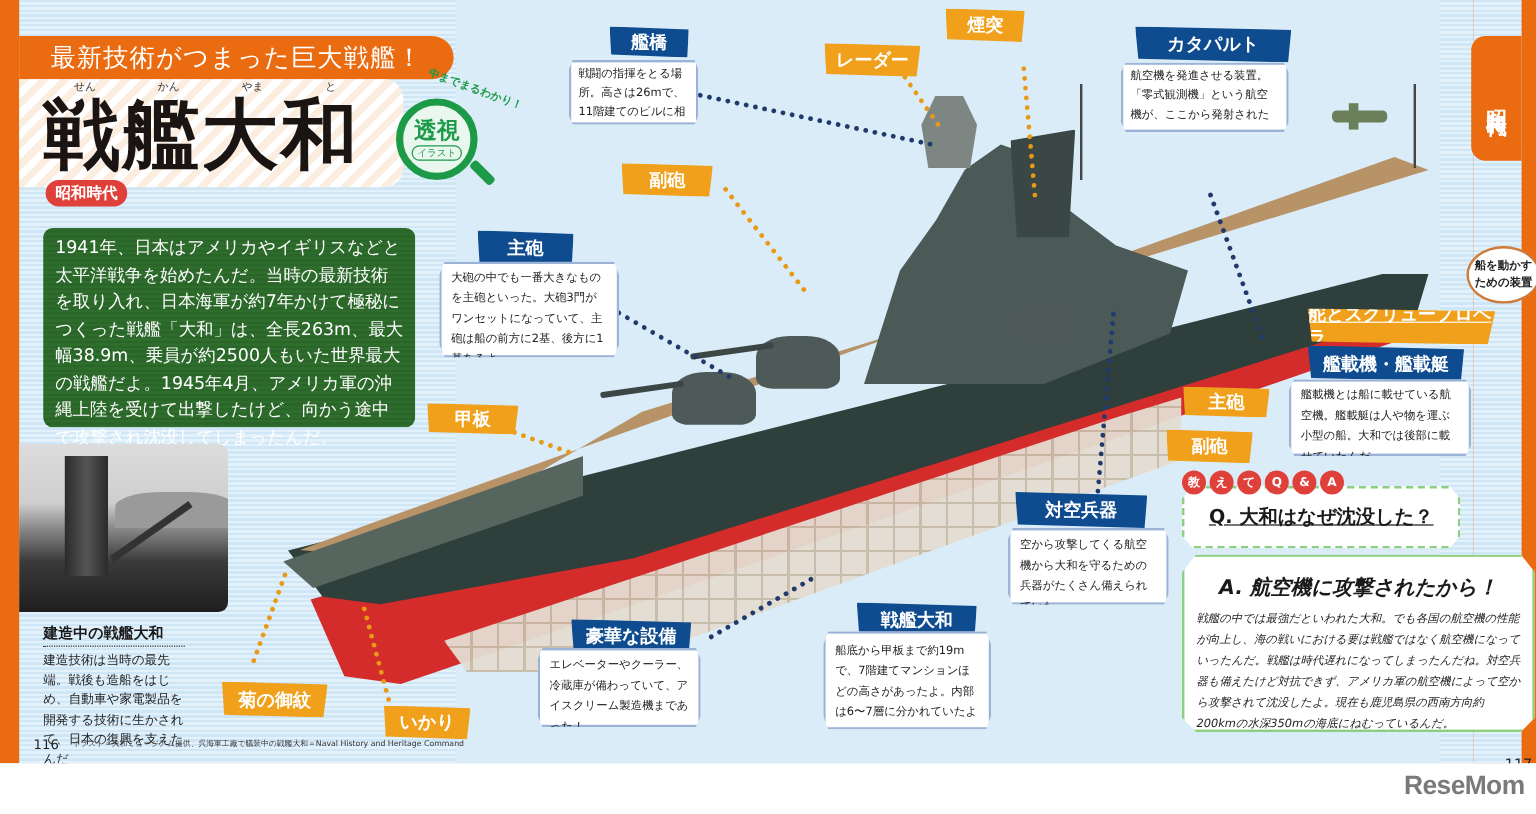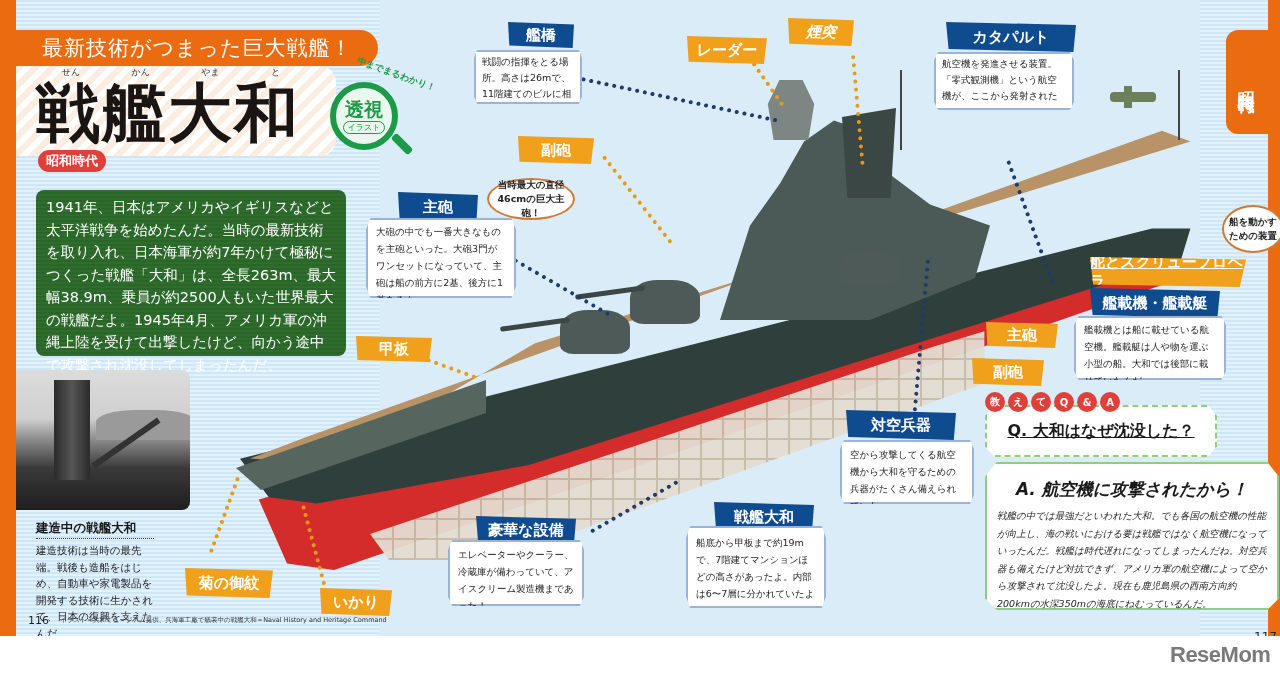--- a/index.html
+++ b/index.html
@@ -217,30 +217,29 @@
   <div class="dots-orange" style="left:240px;top:478px;width:80px;transform:rotate(110deg);"></div>
   <div class="dots-orange" style="left:305px;top:505px;width:90px;transform:rotate(75deg);"></div>
   <div class="dots-navy" style="left:590px;top:530px;width:100px;transform:rotate(-30deg);"></div>
   <div class="dots-navy" style="left:930px;top:260px;width:160px;transform:rotate(95deg);"></div>
   <div class="dots-navy" style="left:1010px;top:160px;width:130px;transform:rotate(70deg);"></div>
 
   <div class="label-navy" style="left:508px;top:22px;width:66px;height:26px;">艦橋</div>
   <div class="info-box" style="left:474px;top:50px;width:108px;height:54px;font-size:9.5px;line-height:16px;padding:2px 6px;">戦闘の指揮をとる場所。高さは26mで、11階建てのビルに相当する</div>
 
   <div class="label-orange" style="left:687px;top:36px;width:80px;height:28px;">レーダー</div>
-  <div class="label-orange" style="left:788px;top:18px;width:66px;height:28px;font-style:italic;">煙突</div>
+  <div class="label-orange" style="left:788px;top:7px;width:66px;height:28px;">煙突</div>
 
   <div class="label-navy" style="left:946px;top:22px;width:130px;height:30px;">カタパルト</div>
   <div class="info-box" style="left:934px;top:52px;width:140px;height:58px;font-size:9.5px;line-height:16px;padding:2px 6px;">航空機を発進させる装置。「零式観測機」という航空機が、ここから発射された</div>
 
   <div class="label-orange" style="left:518px;top:136px;width:76px;height:28px;">副砲</div>
 
   <div class="label-navy" style="left:398px;top:192px;width:80px;height:30px;">主砲</div>
   <div class="info-box" style="left:366px;top:218px;width:150px;height:80px;font-size:9.5px;line-height:17px;padding:3px 8px;">大砲の中でも一番大きなものを主砲といった。大砲3門がワンセットになっていて、主砲は船の前方に2基、後方に1基あるよ</div>
-  <div class="bubble" style="left:487px;top:178px;width:88px;height:42px;">当時最大の直径46cmの巨大主砲！</div>
 
   <div class="label-orange" style="left:356px;top:336px;width:76px;height:26px;">甲板</div>
   <div class="label-orange" style="left:185px;top:568px;width:88px;height:30px;">菊の御紋</div>
   <div class="label-orange" style="left:320px;top:588px;width:72px;height:28px;">いかり</div>
 
   <div class="label-navy" style="left:476px;top:516px;width:100px;height:28px;">豪華な設備</div>
   <div class="info-box" style="left:448px;top:540px;width:136px;height:66px;font-size:9.5px;line-height:17px;padding:4px 8px;">エレベーターやクーラー、冷蔵庫が備わっていて、アイスクリーム製造機まであった！</div>
 
   <div class="label-navy" style="left:714px;top:502px;width:100px;height:30px;">戦艦大和</div>
   <div class="info-box" style="left:686px;top:526px;width:140px;height:82px;font-size:9.5px;line-height:17px;padding:6px 8px;">船底から甲板まで約19mで、7階建てマンションほどの高さがあったよ。内部は6〜7層に分かれていたよ</div>

